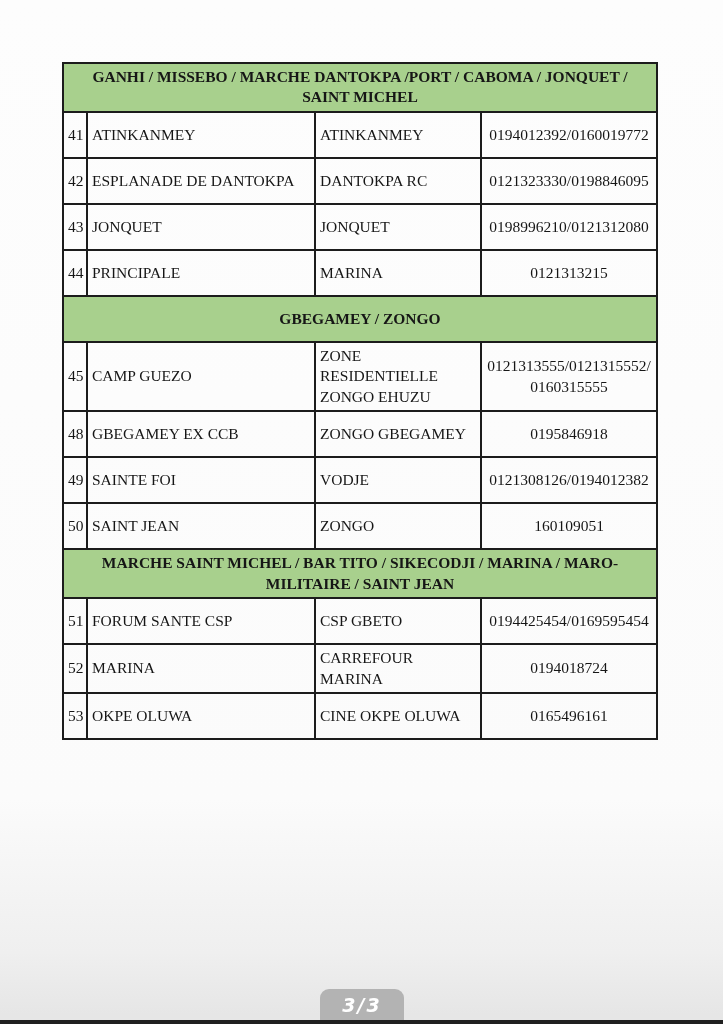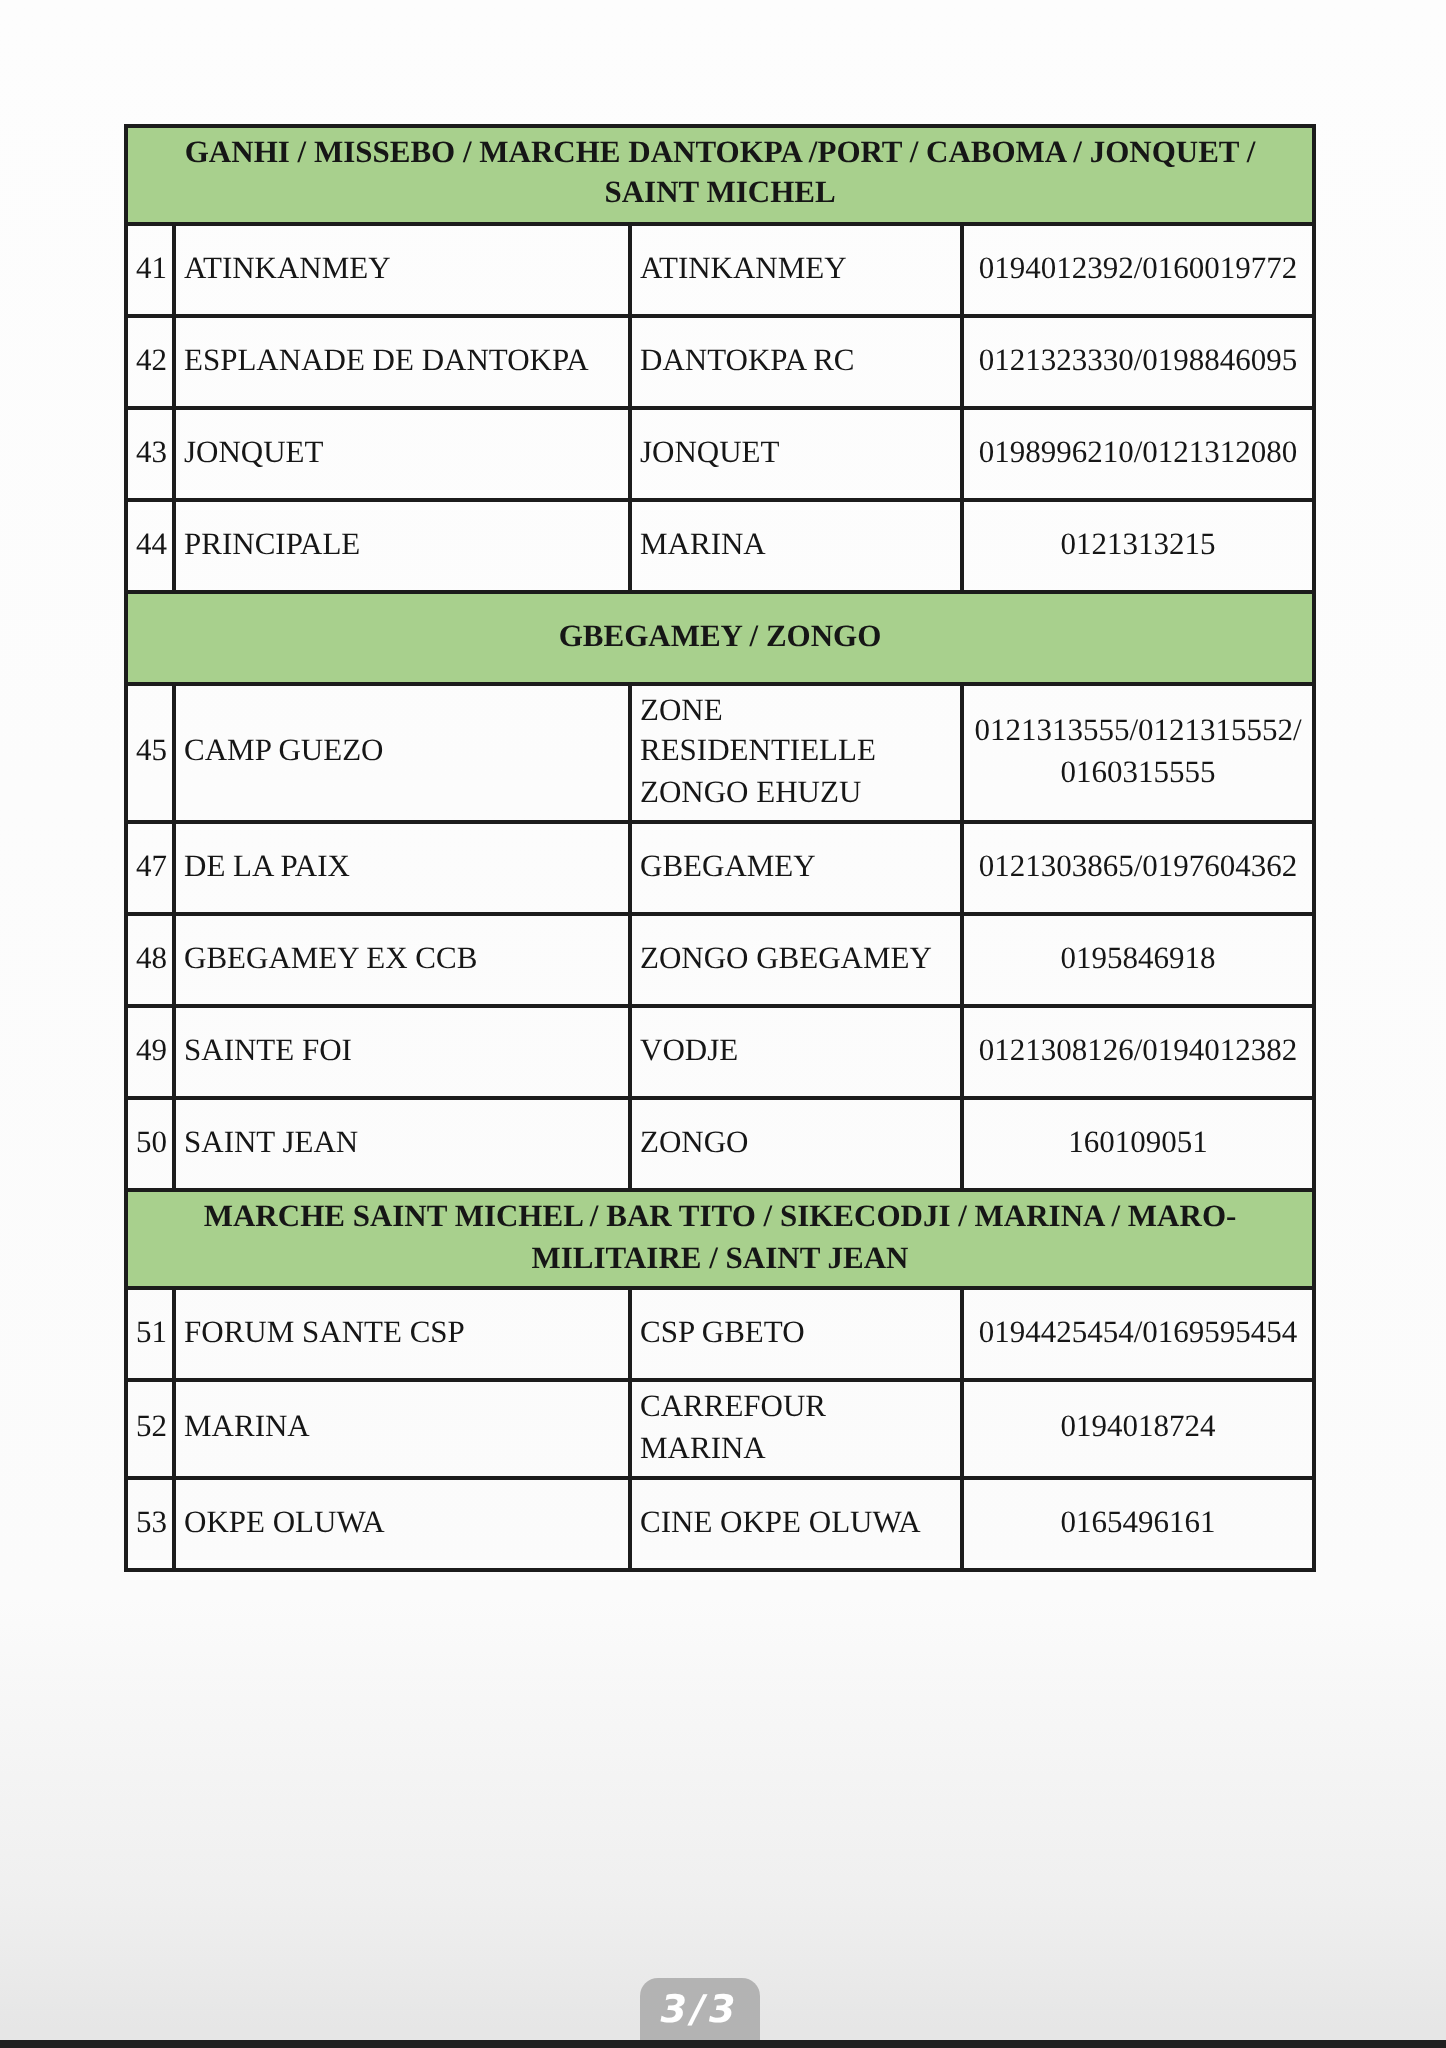--- a/index.html
+++ b/index.html
@@ -46,21 +46,21 @@
     height:40px;
   }
   td.num{ text-align:right; padding:3px 1px; }
   td.name{ text-align:left; padding-left:6px; }
   td.loc{ text-align:left; padding-left:6px; }
   td.phone{ text-align:center; word-break:break-all; padding:3px 6px; }
   .page-badge{
     position:absolute;
     left:320px;
     bottom:4px;
-    width:60px;
+    width:84px;
     height:31px;
     background:var(--badge-bg);
     border-radius:9px 9px 0 0;
     display:flex;
     align-items:center;
     justify-content:center;
   }
   .page-badge span{
     font-family:"DejaVu Sans", sans-serif;
     font-size:19px;
@@ -120,26 +120,20 @@
           <tr>
             <td class="section-header" colspan="4">GBEGAMEY / ZONGO</td>
           </tr>
           <tr>
             <td class="num">45</td>
             <td class="name">CAMP GUEZO</td>
             <td class="loc">ZONE RESIDENTIELLE ZONGO EHUZU</td>
             <td class="phone">0121313555/0121315552/0160315555</td>
           </tr>
           <tr>
-            <td class="num">47</td>
-            <td class="name">DE LA PAIX</td>
-            <td class="loc">GBEGAMEY</td>
-            <td class="phone">0121303865/0197604362</td>
-          </tr>
-          <tr>
             <td class="num">48</td>
             <td class="name">GBEGAMEY EX CCB</td>
             <td class="loc">ZONGO GBEGAMEY</td>
             <td class="phone">0195846918</td>
           </tr>
           <tr>
             <td class="num">49</td>
             <td class="name">SAINTE FOI</td>
             <td class="loc">VODJE</td>
             <td class="phone">0121308126/0194012382</td>

